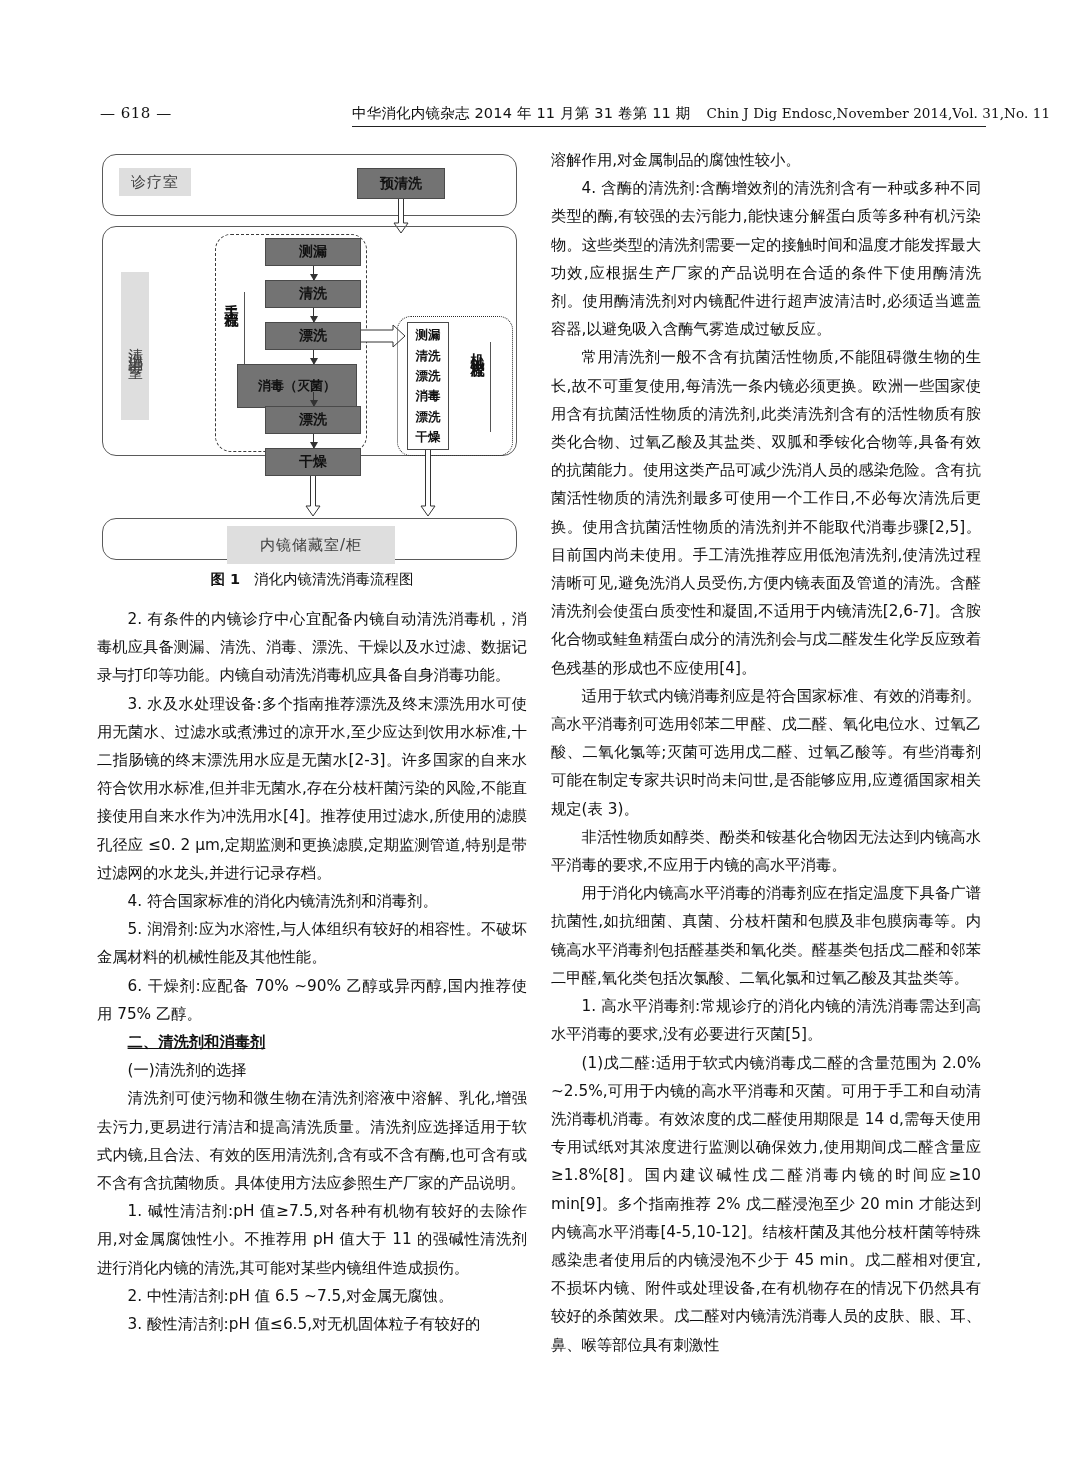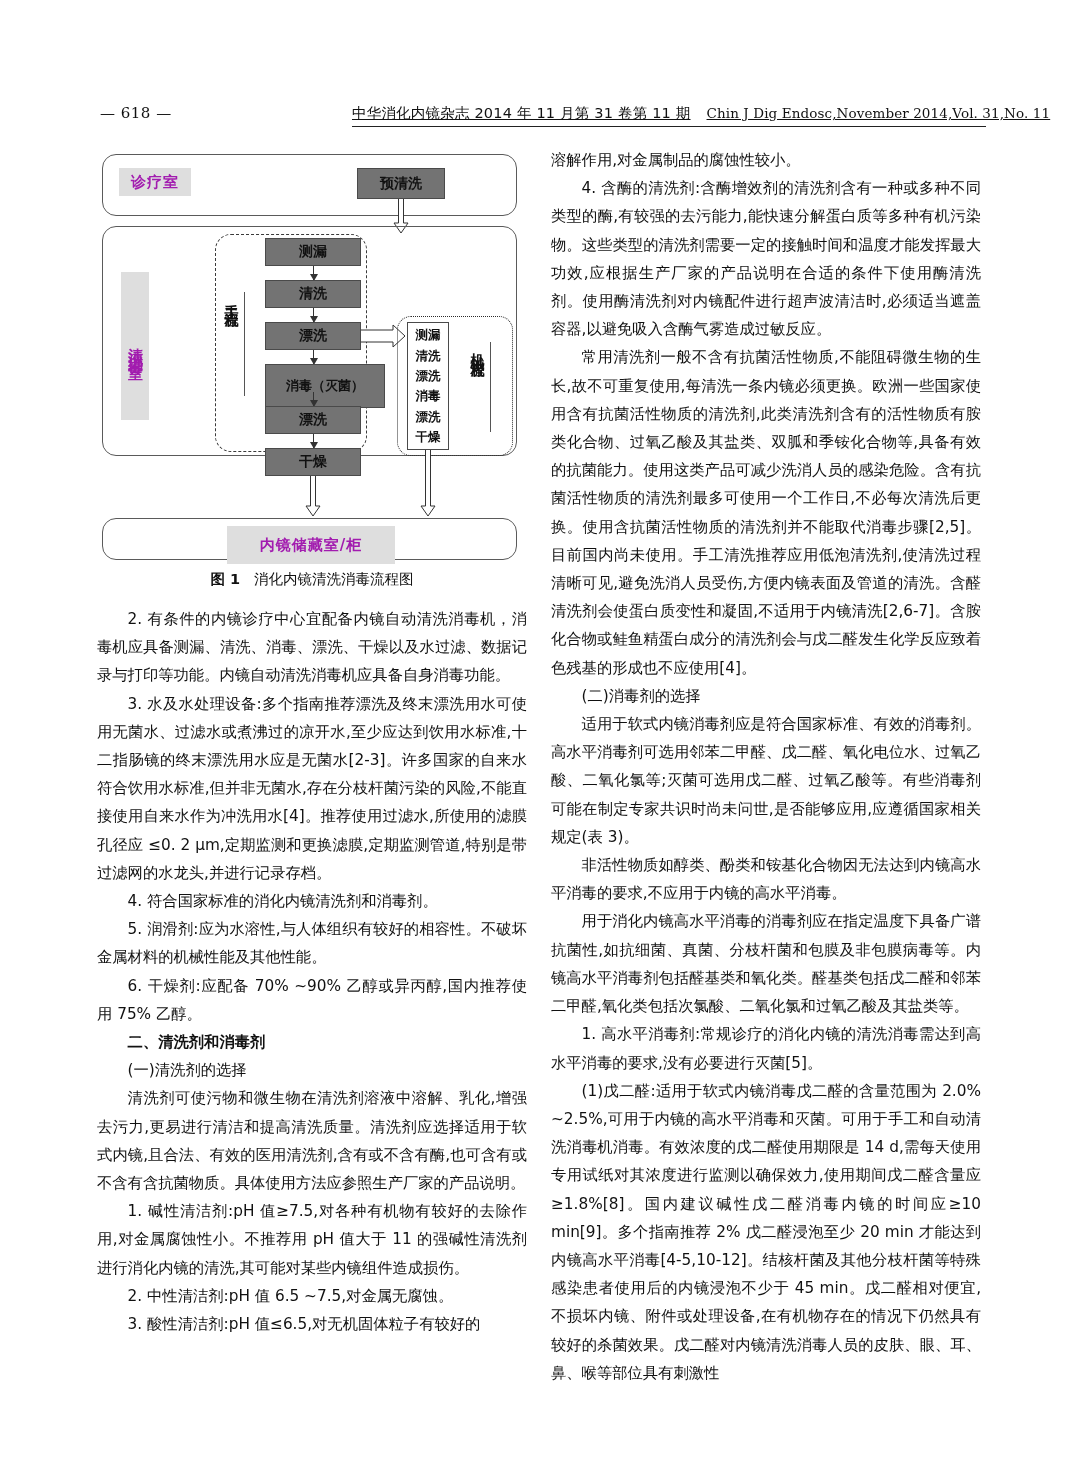--- a/index.html
+++ b/index.html
@@ -34,21 +34,20 @@
   .running-head {
     position: absolute;
     left: 352px;
     top: 3px;
     width: 634px;
     font-size: 14.5px;
     line-height: 20px;
     border-bottom: 1px solid #222;
     padding-bottom: 3px;
     white-space: nowrap;
-    text-decoration: underline;
   }
   .running-head .cn {
     font-family: "DejaVu Sans", "Liberation Sans", sans-serif;
     font-size: 14.5px;
     letter-spacing: 0.2px;
   }
   .running-head .en {
     font-family: "DejaVu Serif", "Liberation Serif", serif;
     font-size: 13.5px;
     margin-left: 16px;
@@ -67,21 +66,21 @@
   .para {
     font-family: "DejaVu Sans", "Liberation Sans", sans-serif;
     font-size: 15.3px;
     line-height: 28.2px;
     text-align: justify;
     text-justify: inter-ideograph;
     margin: 0;
     letter-spacing: 0px;
   }
   .para.indent { text-indent: 2em; }
-  .para.bold { font-weight: bold; }
+  .para.bold { font-weight: bold; text-decoration: underline; }
 
   
   .figure {
     position: relative;
     width: 430px;
     height: 420px;
     margin-bottom: 4px;
   }
   .fig-caption {
     font-family: "DejaVu Sans", "Liberation Sans", sans-serif;
@@ -111,23 +110,23 @@
     border: 1.8px dotted #2a2a2a;
     border-radius: 14px;
     box-sizing: border-box;
   }
 
   
   .room-label {
     position: absolute;
     background: #dedede;
     font-family: "DejaVu Sans", "Liberation Sans", sans-serif;
-    font-weight: bold;
+    font-weight: normal;
     font-size: 15px;
-    color: #a21caf;
+    color: #404040;
     display: flex;
     align-items: center;
     justify-content: center;
     letter-spacing: 1px;
   }
   .room-label.vertical {
     writing-mode: vertical-rl;
     text-orientation: upright;
     letter-spacing: 4px;
     padding: 4px 1px;
@@ -246,21 +245,21 @@
 
     <div class="pbox" style="left:168px; top:92px; width:96px; height:28px;">测漏</div>
     <div class="arrow-thin" style="left:216px; top:120px; height:14px;"></div>
 
     <div class="pbox" style="left:168px; top:134px; width:96px; height:28px;">清洗</div>
     <div class="arrow-thin" style="left:216px; top:162px; height:14px;"></div>
 
     <div class="pbox" style="left:168px; top:176px; width:96px; height:28px;">漂洗</div>
     <div class="arrow-thin" style="left:216px; top:204px; height:14px;"></div>
 
-    <div class="pbox" style="left:168px; top:218px; width:120px; height:44px; font-size:13px;">消毒（灭菌）</div>
+    <div class="pbox" style="left:140px; top:218px; width:120px; height:44px; font-size:13px;">消毒（灭菌）</div>
     <div class="arrow-thin" style="left:216px; top:246px; height:14px;"></div>
 
     <div class="pbox" style="left:168px; top:260px; width:96px; height:28px;">漂洗</div>
     <div class="arrow-thin" style="left:216px; top:288px; height:14px;"></div>
 
     <div class="pbox" style="left:168px; top:302px; width:96px; height:28px;">干燥</div>
 
     <div class="arrow-hollow-right" style="left:264px; top:178px; width:46px; height:24px;">
       <svg width="46" height="24" viewBox="0 0 46 24">
         <path d="M0 6 L32 6 L32 1 L44 12 L32 23 L32 18 L0 18" fill="#ffffff" stroke="#333" stroke-width="1"></path>
@@ -307,19 +306,18 @@
   <p class="para indent">清洗剂可使污物和微生物在清洗剂溶液中溶解、乳化,增强去污力,更易进行清洁和提高清洗质量。清洗剂应选择适用于软式内镜,且合法、有效的医用清洗剂,含有或不含有酶,也可含有或不含有含抗菌物质。具体使用方法应参照生产厂家的产品说明。</p>
   <p class="para indent">1. 碱性清洁剂:pH 值≥7.5,对各种有机物有较好的去除作用,对金属腐蚀性小。不推荐用 pH 值大于 11 的强碱性清洗剂进行消化内镜的清洗,其可能对某些内镜组件造成损伤。</p>
   <p class="para indent">2. 中性清洁剂:pH 值 6.5 ~7.5,对金属无腐蚀。</p>
   <p class="para indent">3. 酸性清洁剂:pH 值≤6.5,对无机固体粒子有较好的</p>
 </div>
 
 <div class="col col-right">
   <p class="para">溶解作用,对金属制品的腐蚀性较小。</p>
   <p class="para indent">4. 含酶的清洗剂:含酶增效剂的清洗剂含有一种或多种不同类型的酶,有较强的去污能力,能快速分解蛋白质等多种有机污染物。这些类型的清洗剂需要一定的接触时间和温度才能发挥最大功效,应根据生产厂家的产品说明在合适的条件下使用酶清洗剂。使用酶清洗剂对内镜配件进行超声波清洁时,必须适当遮盖容器,以避免吸入含酶气雾造成过敏反应。</p>
   <p class="para indent">常用清洗剂一般不含有抗菌活性物质,不能阻碍微生物的生长,故不可重复使用,每清洗一条内镜必须更换。欧洲一些国家使用含有抗菌活性物质的清洗剂,此类清洗剂含有的活性物质有胺类化合物、过氧乙酸及其盐类、双胍和季铵化合物等,具备有效的抗菌能力。使用这类产品可减少洗消人员的感染危险。含有抗菌活性物质的清洗剂最多可使用一个工作日,不必每次清洗后更换。使用含抗菌活性物质的清洗剂并不能取代消毒步骤[2,5]。目前国内尚未使用。手工清洗推荐应用低泡清洗剂,使清洗过程清晰可见,避免洗消人员受伤,方便内镜表面及管道的清洗。含醛清洗剂会使蛋白质变性和凝固,不适用于内镜清洗[2,6-7]。含胺化合物或鲑鱼精蛋白成分的清洗剂会与戊二醛发生化学反应致着色残基的形成也不应使用[4]。</p>
-  <p class="para indent">(二)消毒剂的选择</p>
   <p class="para indent">适用于软式内镜消毒剂应是符合国家标准、有效的消毒剂。高水平消毒剂可选用邻苯二甲醛、戊二醛、氧化电位水、过氧乙酸、二氧化氯等;灭菌可选用戊二醛、过氧乙酸等。有些消毒剂可能在制定专家共识时尚未问世,是否能够应用,应遵循国家相关规定(表 3)。</p>
   <p class="para indent">非活性物质如醇类、酚类和铵基化合物因无法达到内镜高水平消毒的要求,不应用于内镜的高水平消毒。</p>
   <p class="para indent">用于消化内镜高水平消毒的消毒剂应在指定温度下具备广谱抗菌性,如抗细菌、真菌、分枝杆菌和包膜及非包膜病毒等。内镜高水平消毒剂包括醛基类和氧化类。醛基类包括戊二醛和邻苯二甲醛,氧化类包括次氯酸、二氧化氯和过氧乙酸及其盐类等。</p>
   <p class="para indent">1. 高水平消毒剂:常规诊疗的消化内镜的清洗消毒需达到高水平消毒的要求,没有必要进行灭菌[5]。</p>
   <p class="para indent">(1)戊二醛:适用于软式内镜消毒戊二醛的含量范围为 2.0% ~2.5%,可用于内镜的高水平消毒和灭菌。可用于手工和自动清洗消毒机消毒。有效浓度的戊二醛使用期限是 14 d,需每天使用专用试纸对其浓度进行监测以确保效力,使用期间戊二醛含量应≥1.8%[8]。国内建议碱性戊二醛消毒内镜的时间应≥10 min[9]。多个指南推荐 2% 戊二醛浸泡至少 20 min 才能达到内镜高水平消毒[4-5,10-12]。结核杆菌及其他分枝杆菌等特殊感染患者使用后的内镜浸泡不少于 45 min。戊二醛相对便宜,不损坏内镜、附件或处理设备,在有机物存在的情况下仍然具有较好的杀菌效果。戊二醛对内镜清洗消毒人员的皮肤、眼、耳、鼻、喉等部位具有刺激性</p>
 </div>
 
 </body></html>

